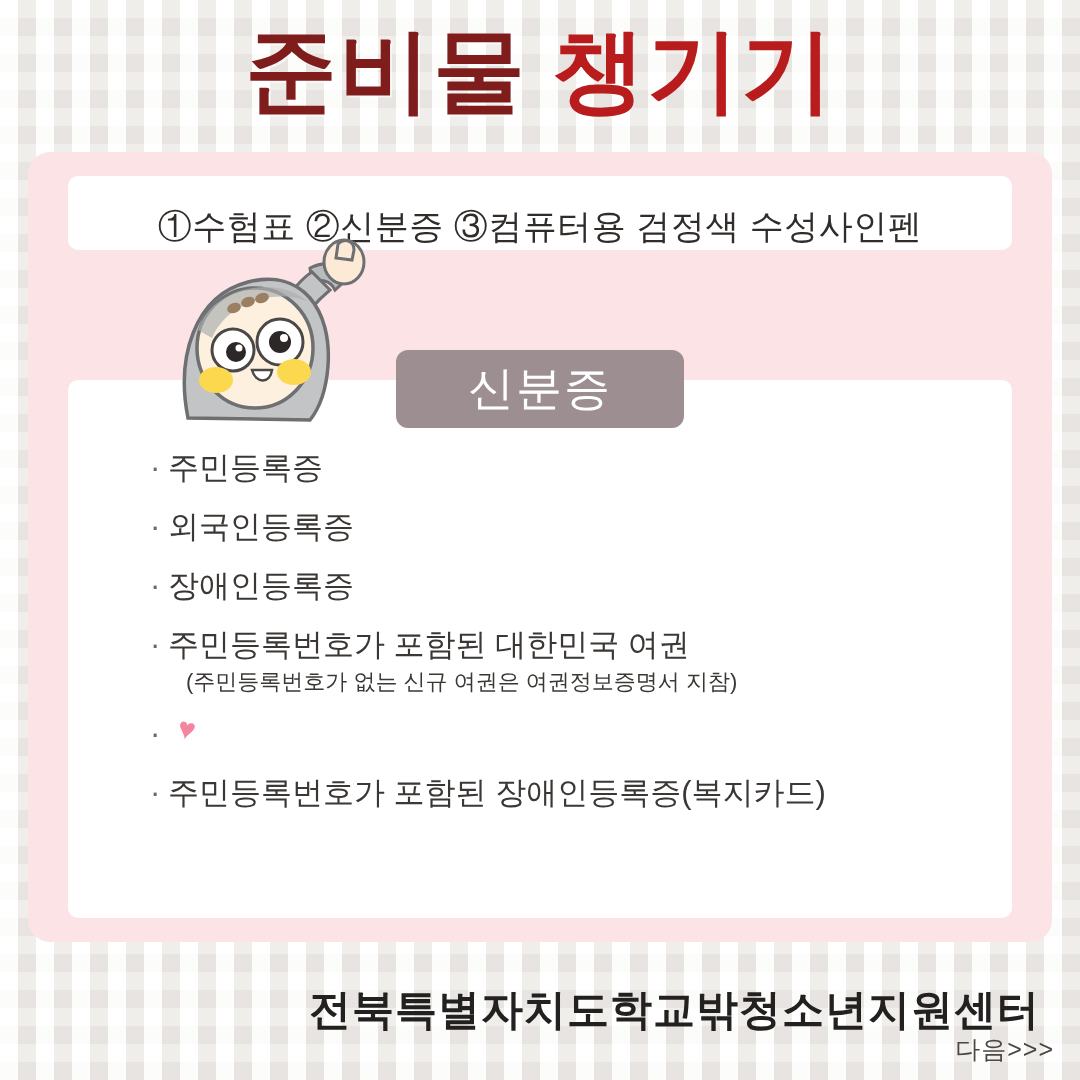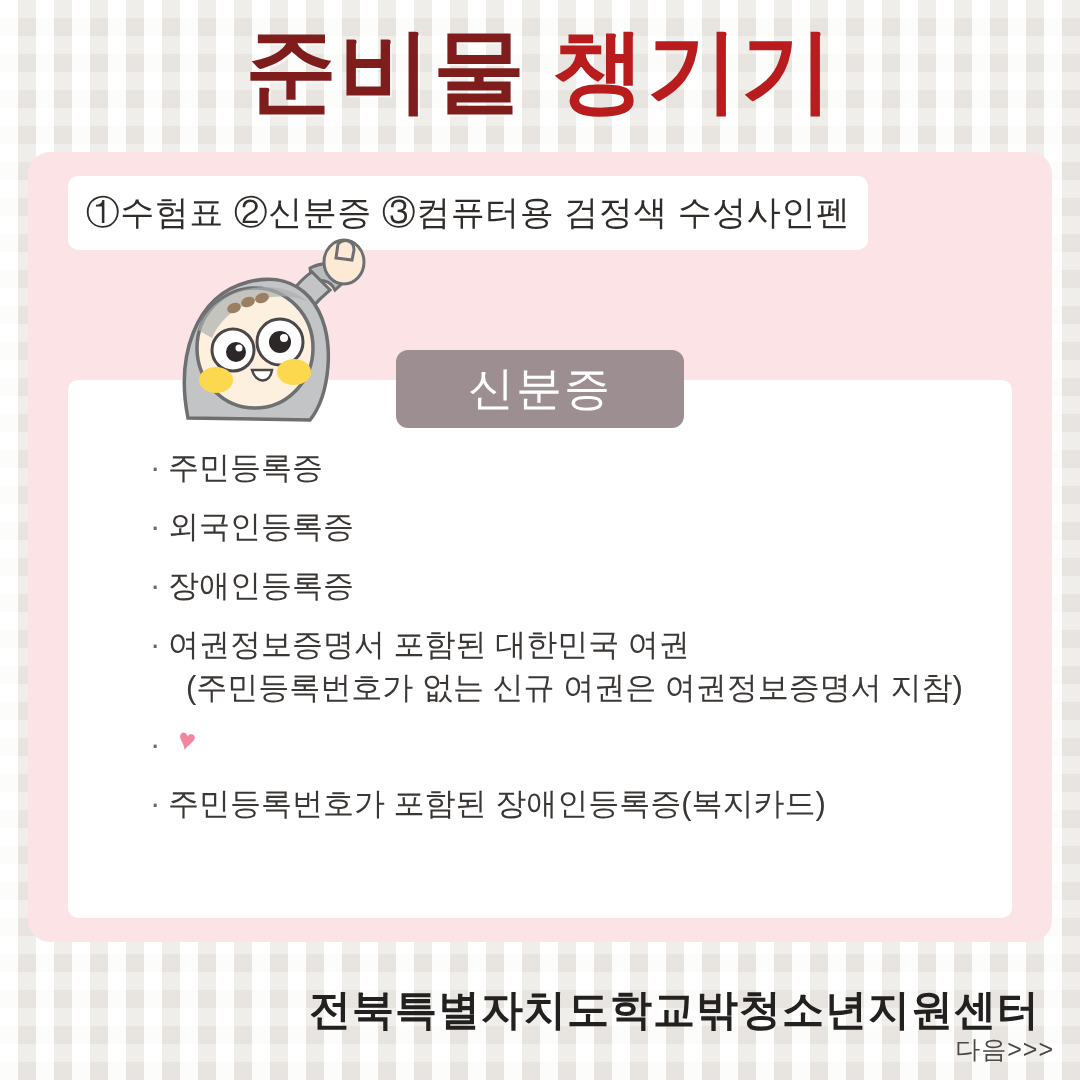--- a/index.html
+++ b/index.html
@@ -53,26 +53,26 @@
     background: #fbe3e6;
     border-radius: 22px;
     box-sizing: border-box;
   }
 
   
   .items-strip {
     position: absolute;
     left: 40px;
     top: 24px;
-    width: 800px;
+    width: 944px;
     height: 74px;
     background: #ffffff;
     border-radius: 10px;
     display: flex;
-    align-items: center;
+    align-items: flex-end;
     justify-content: center;
   }
   .items-strip span {
     font-size: 34px;
     color: #2f2c2a;
     letter-spacing: 0.5px;
     white-space: nowrap;
   }
 
   
@@ -135,21 +135,21 @@
   .bullet {
     display: inline-block;
     width: 18px;
     flex: 0 0 18px;
     color: #6b6765;
     font-size: 31px;
     line-height: 1.26;
   }
   .item-text { white-space: pre; }
   .item-note {
-    font-size: 31px;
+    font-size: 22px;
     color: #3a3735;
     margin: -6px 0 18px 36px;
     line-height: 1.26;
   }
   .underlined {
     text-decoration: underline;
     text-underline-offset: 6px;
     text-decoration-thickness: 2px;
   }
   .heart {
@@ -250,21 +250,21 @@
     <span class="item-text">외국인등록증</span>
   </div>
 
   <div class="list-item">
     <span class="bullet">·</span>
     <span class="item-text">장애인등록증</span>
   </div>
 
   <div class="list-item" style="margin-bottom:10px">
     <span class="bullet">·</span>
-    <span class="item-text">여권정보증명서 포함된 대한민국 여권</span>
+    <span class="item-text">주민등록번호가 포함된 대한민국 여권</span>
   </div>
   <div class="item-note">(주민등록번호가 없는 신규 여권은 여권정보증명서 지참)</div>
 
   <div class="list-item">
     <span class="bullet">·</span>
     <span class="heart">♥</span>
   </div>
 
   <div class="list-item">
     <span class="bullet">·</span>

